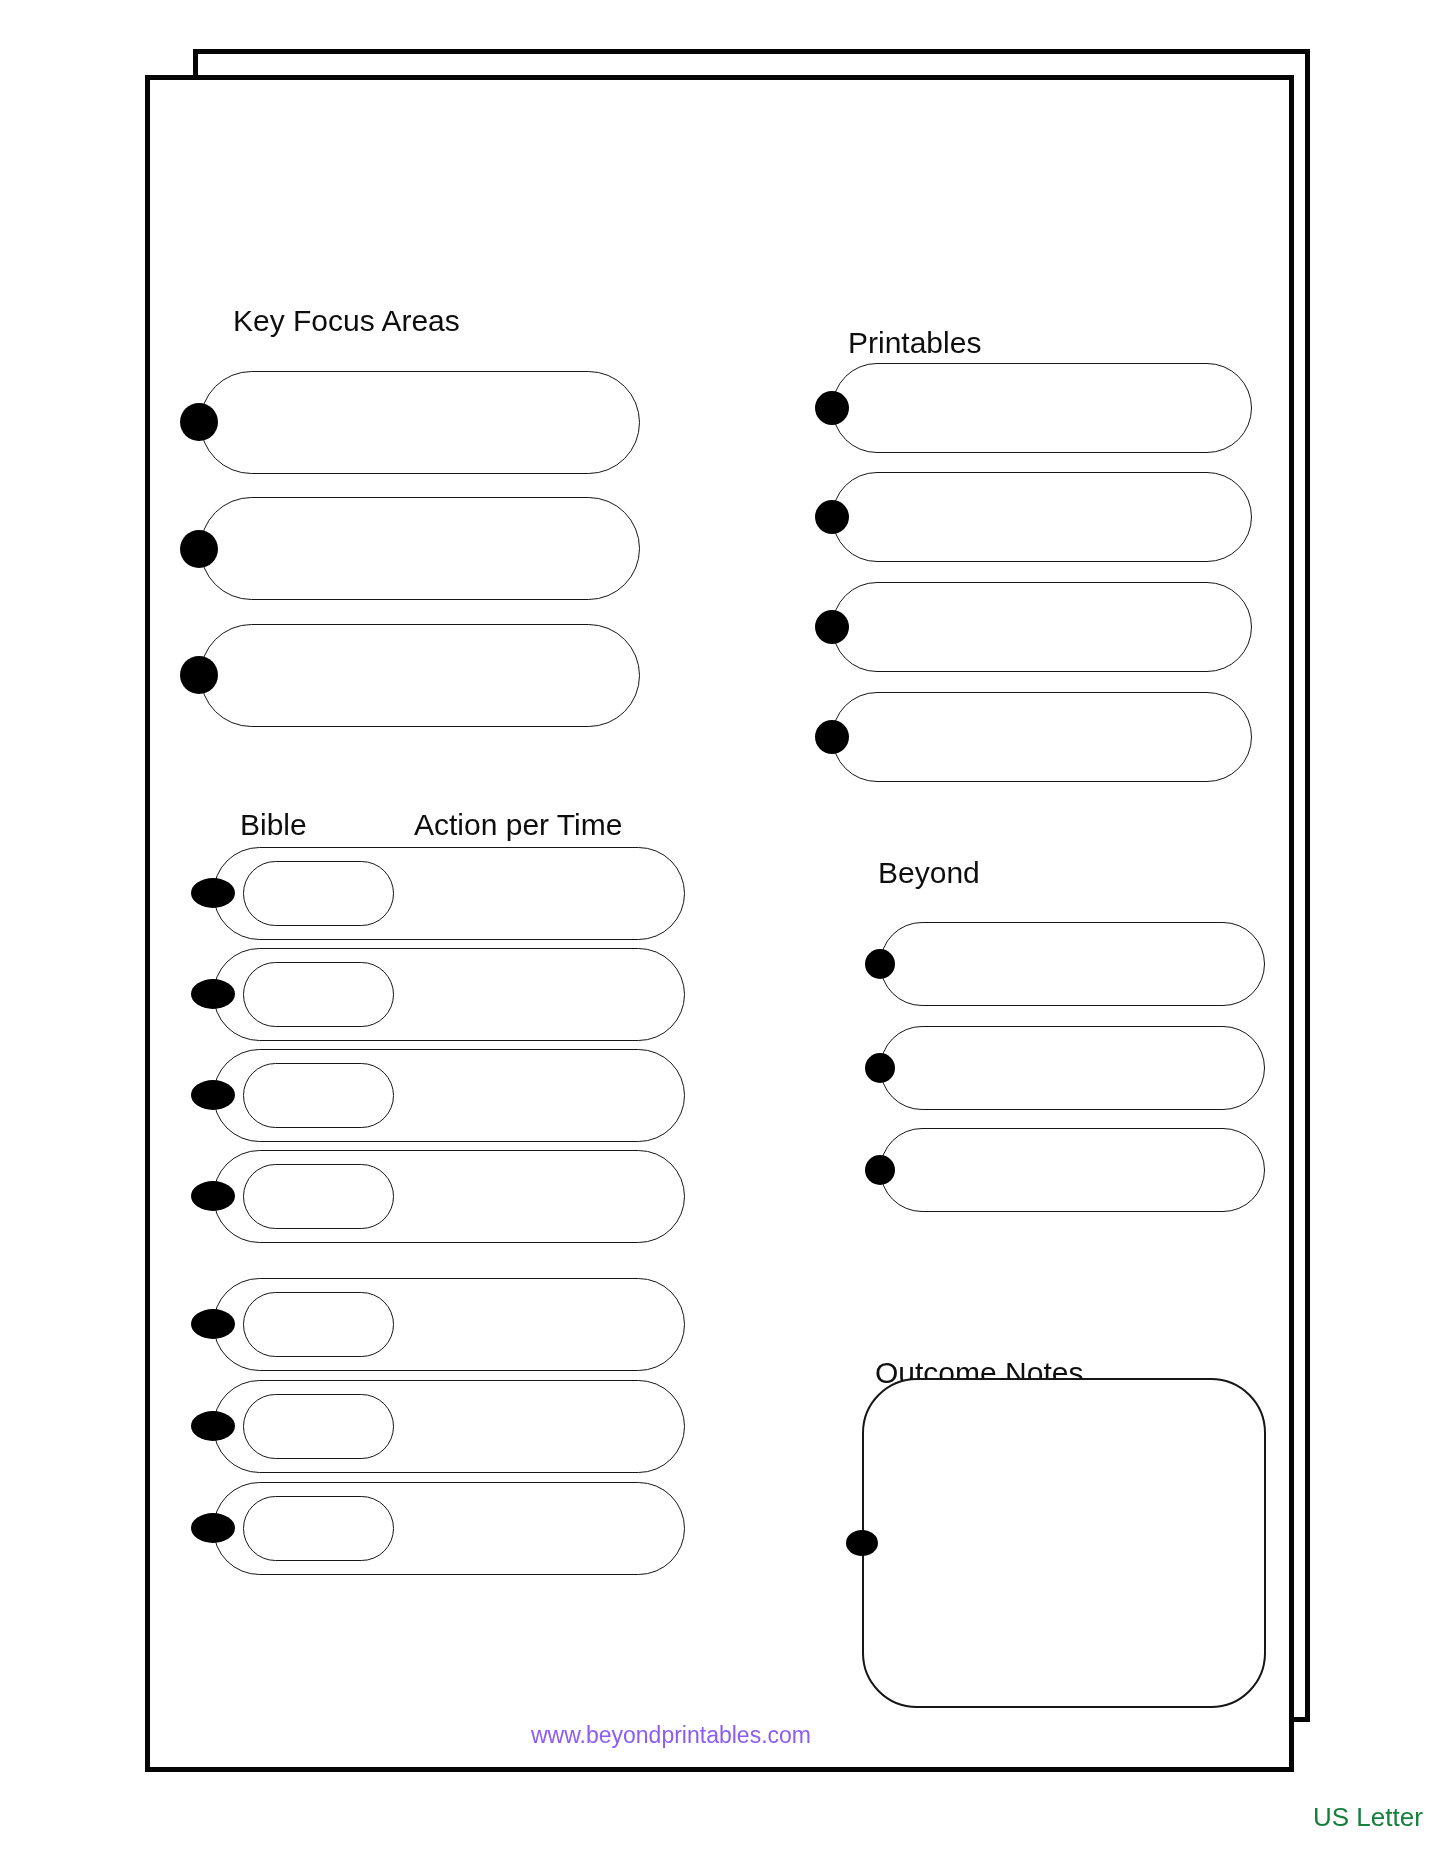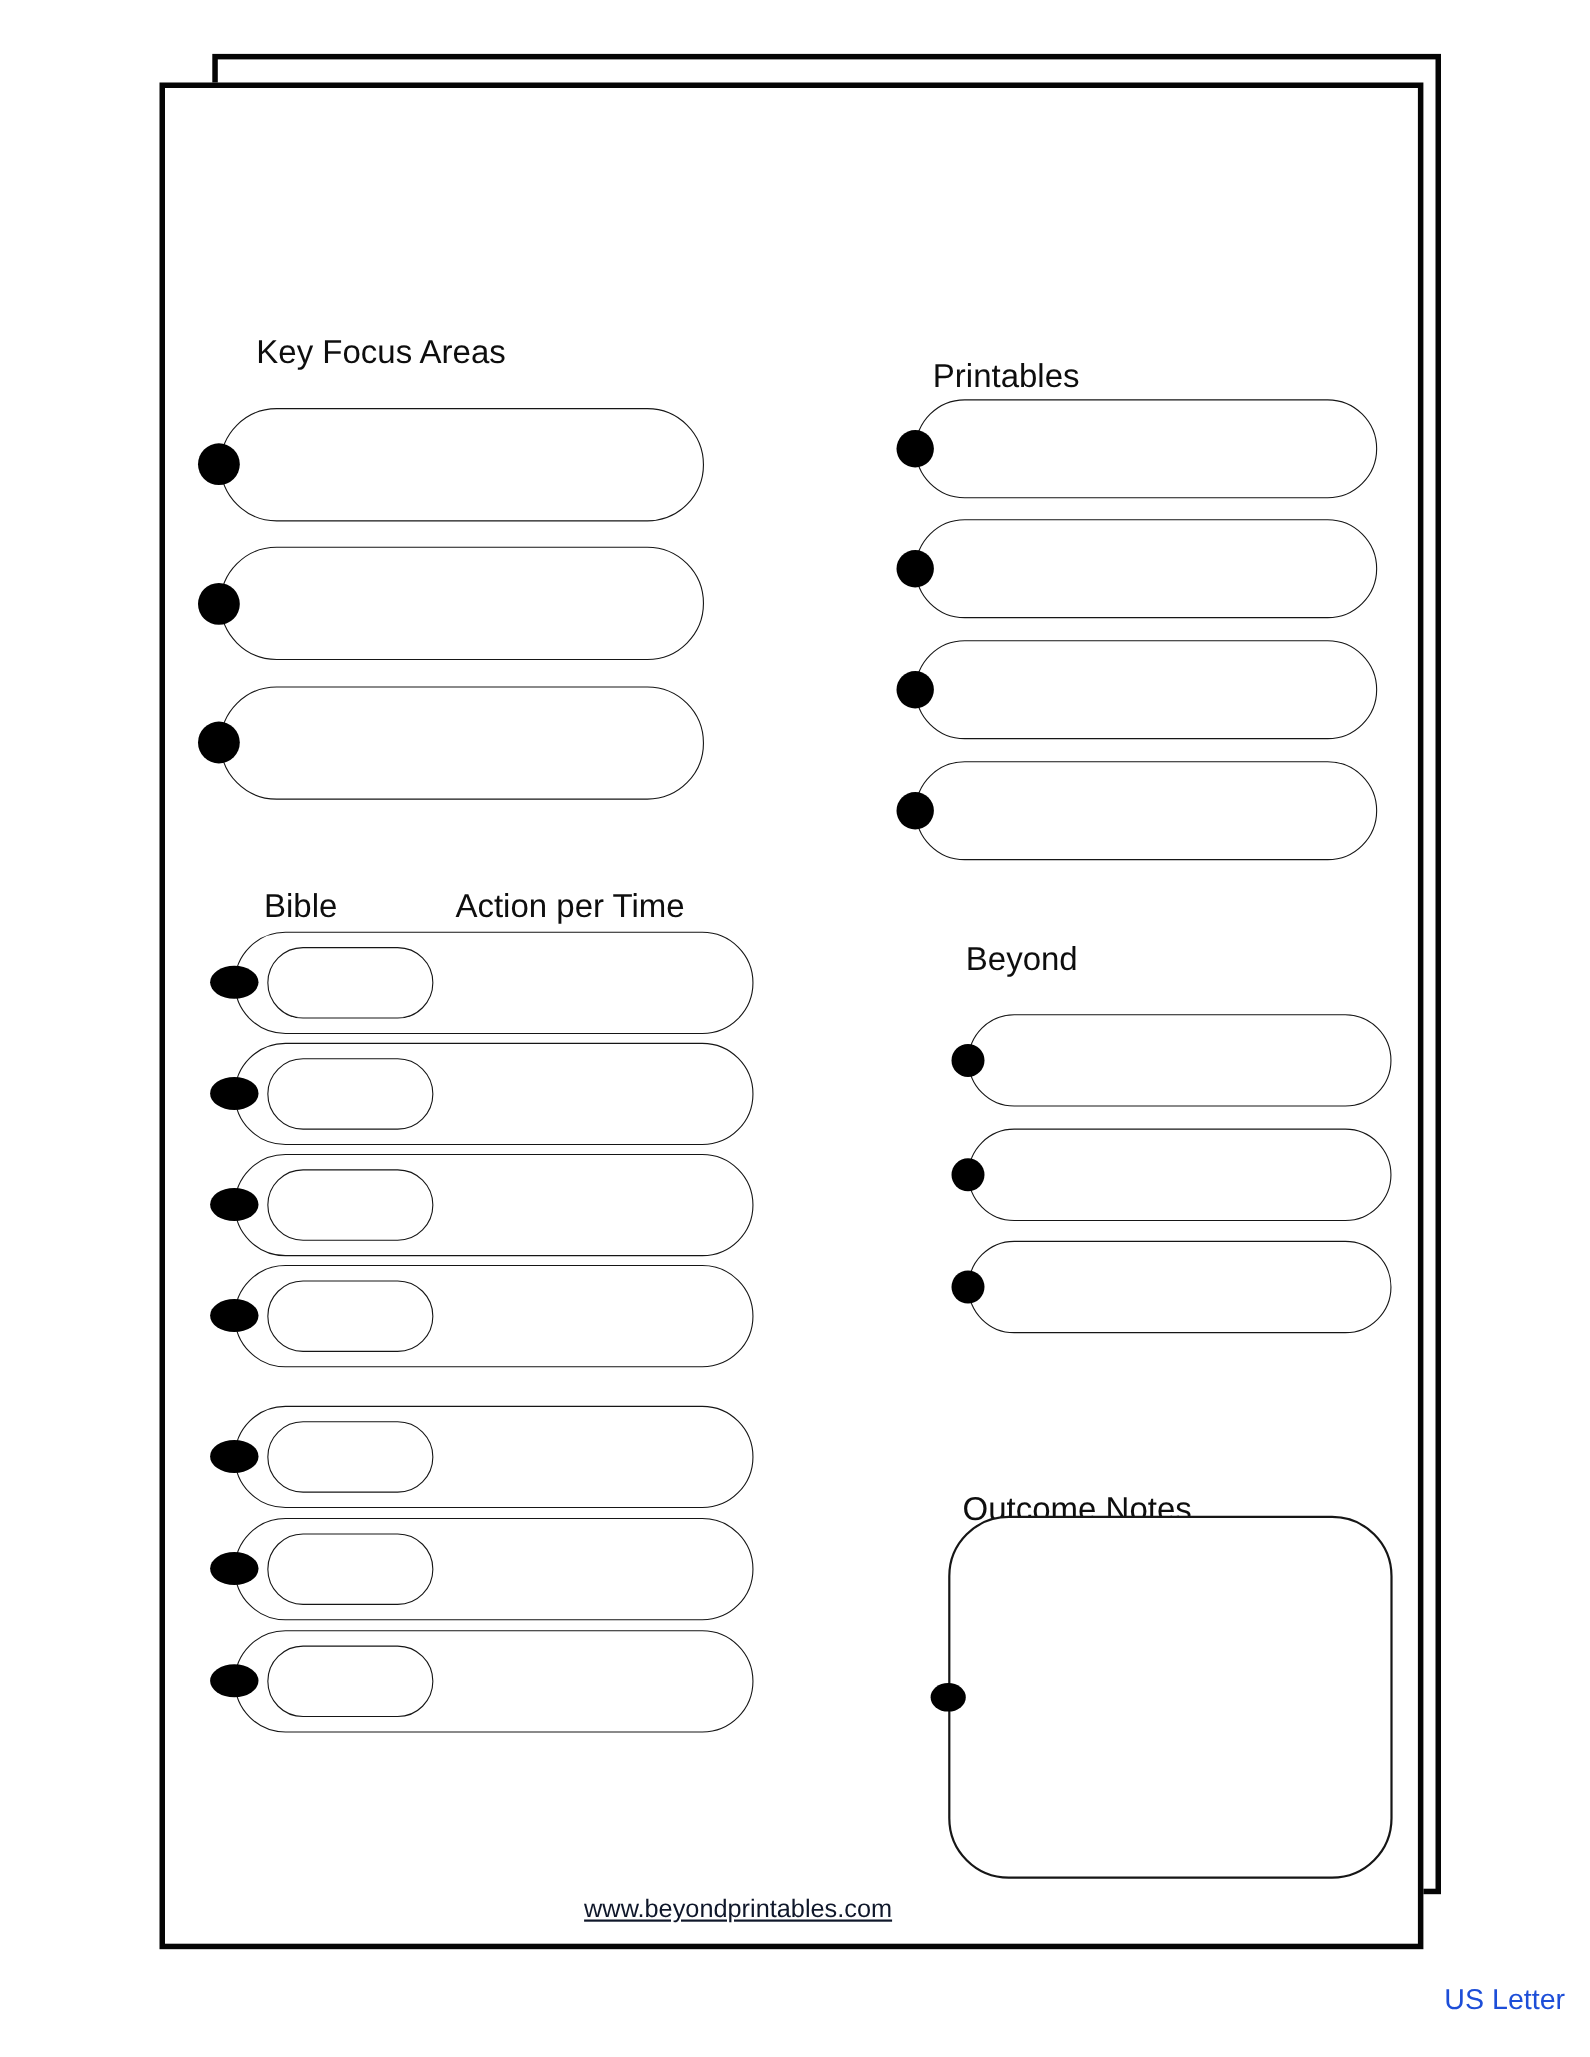--- a/index.html
+++ b/index.html
@@ -39,28 +39,27 @@
   #title {
     position: absolute;
     font-size: 31px;
     line-height: 36px;
     color: #0e0e0e;
     white-space: nowrap;
   }
   #url {
     position: absolute;
     font-size: 23px;
-    color: #0f172a;
-    text-decoration: underline;
+    color: #8b5cf6;
     white-space: nowrap;
   }
   #us-letter {
     position: absolute;
     font-size: 26px;
-    color: #1d4ed8;
+    color: #15803d;
     white-space: nowrap;
   }
   
   #logo {
     position: absolute;
     left: 202px; top: 1616px; width: 171px; height: 112px;
     background: #f9f1e7;
     border: 2px solid #2b2b2b;
     box-sizing: border-box;
   }

